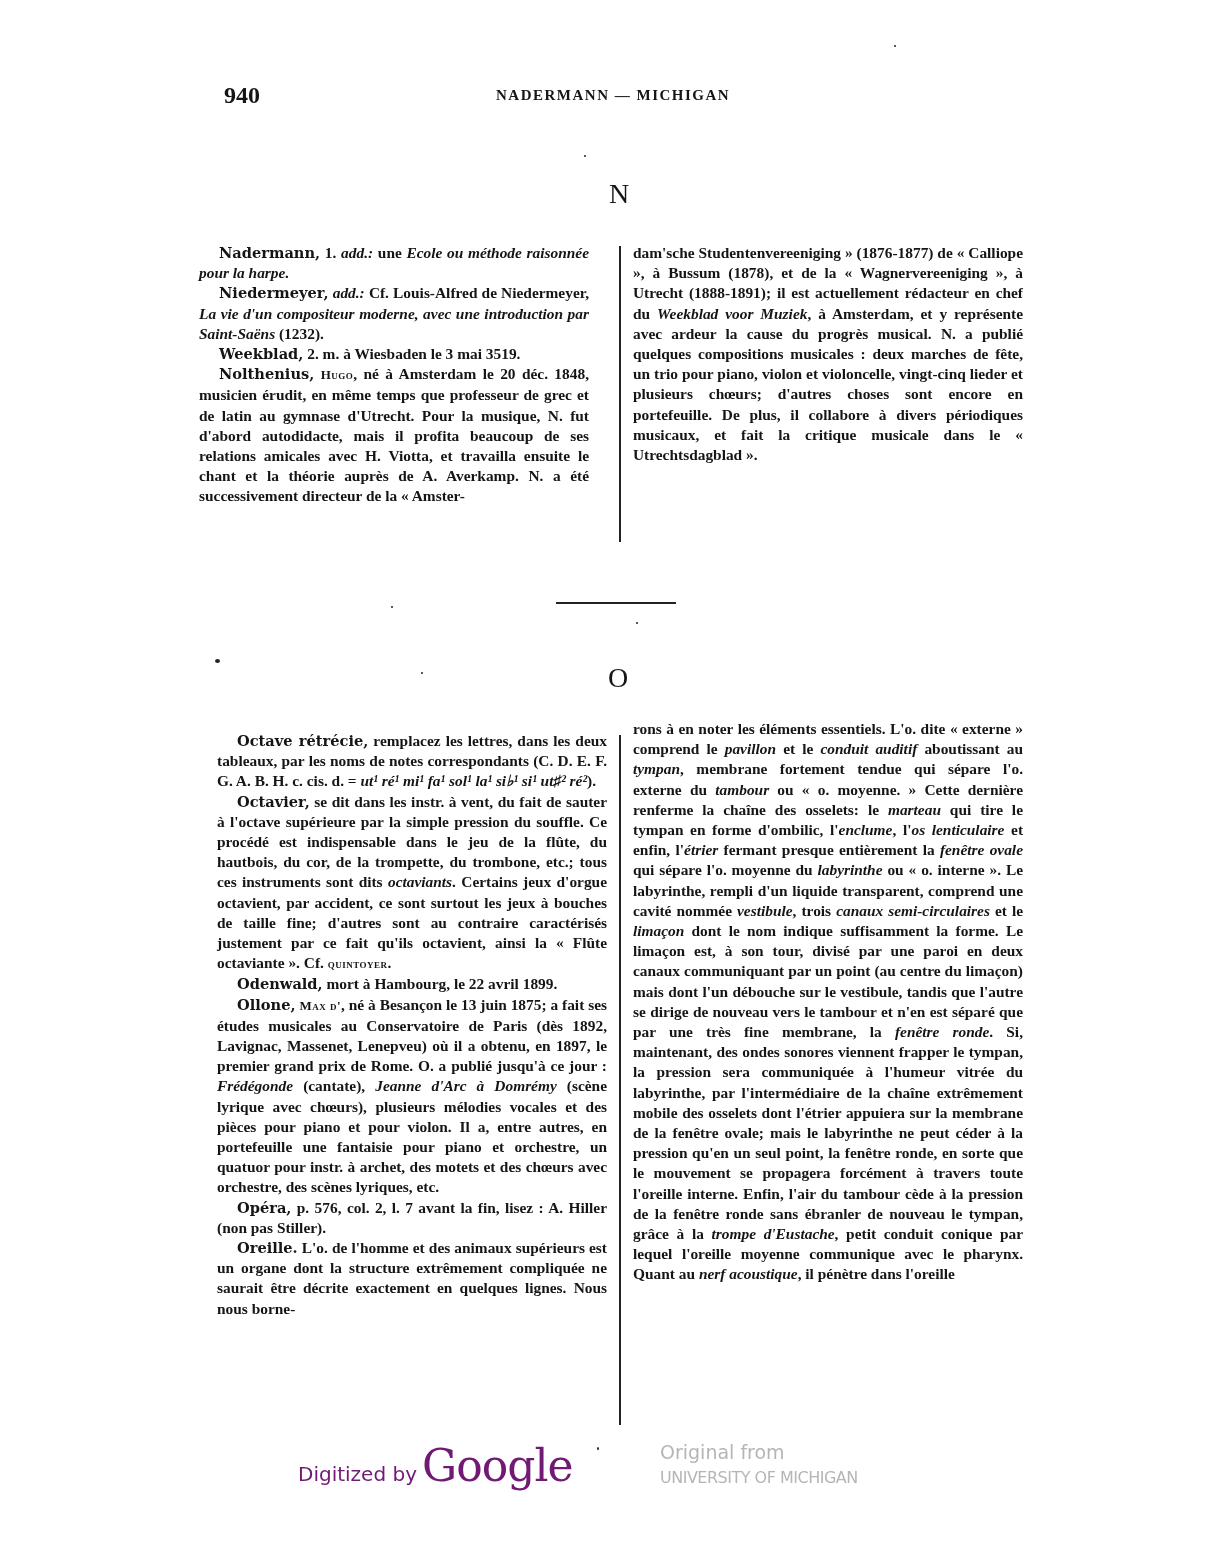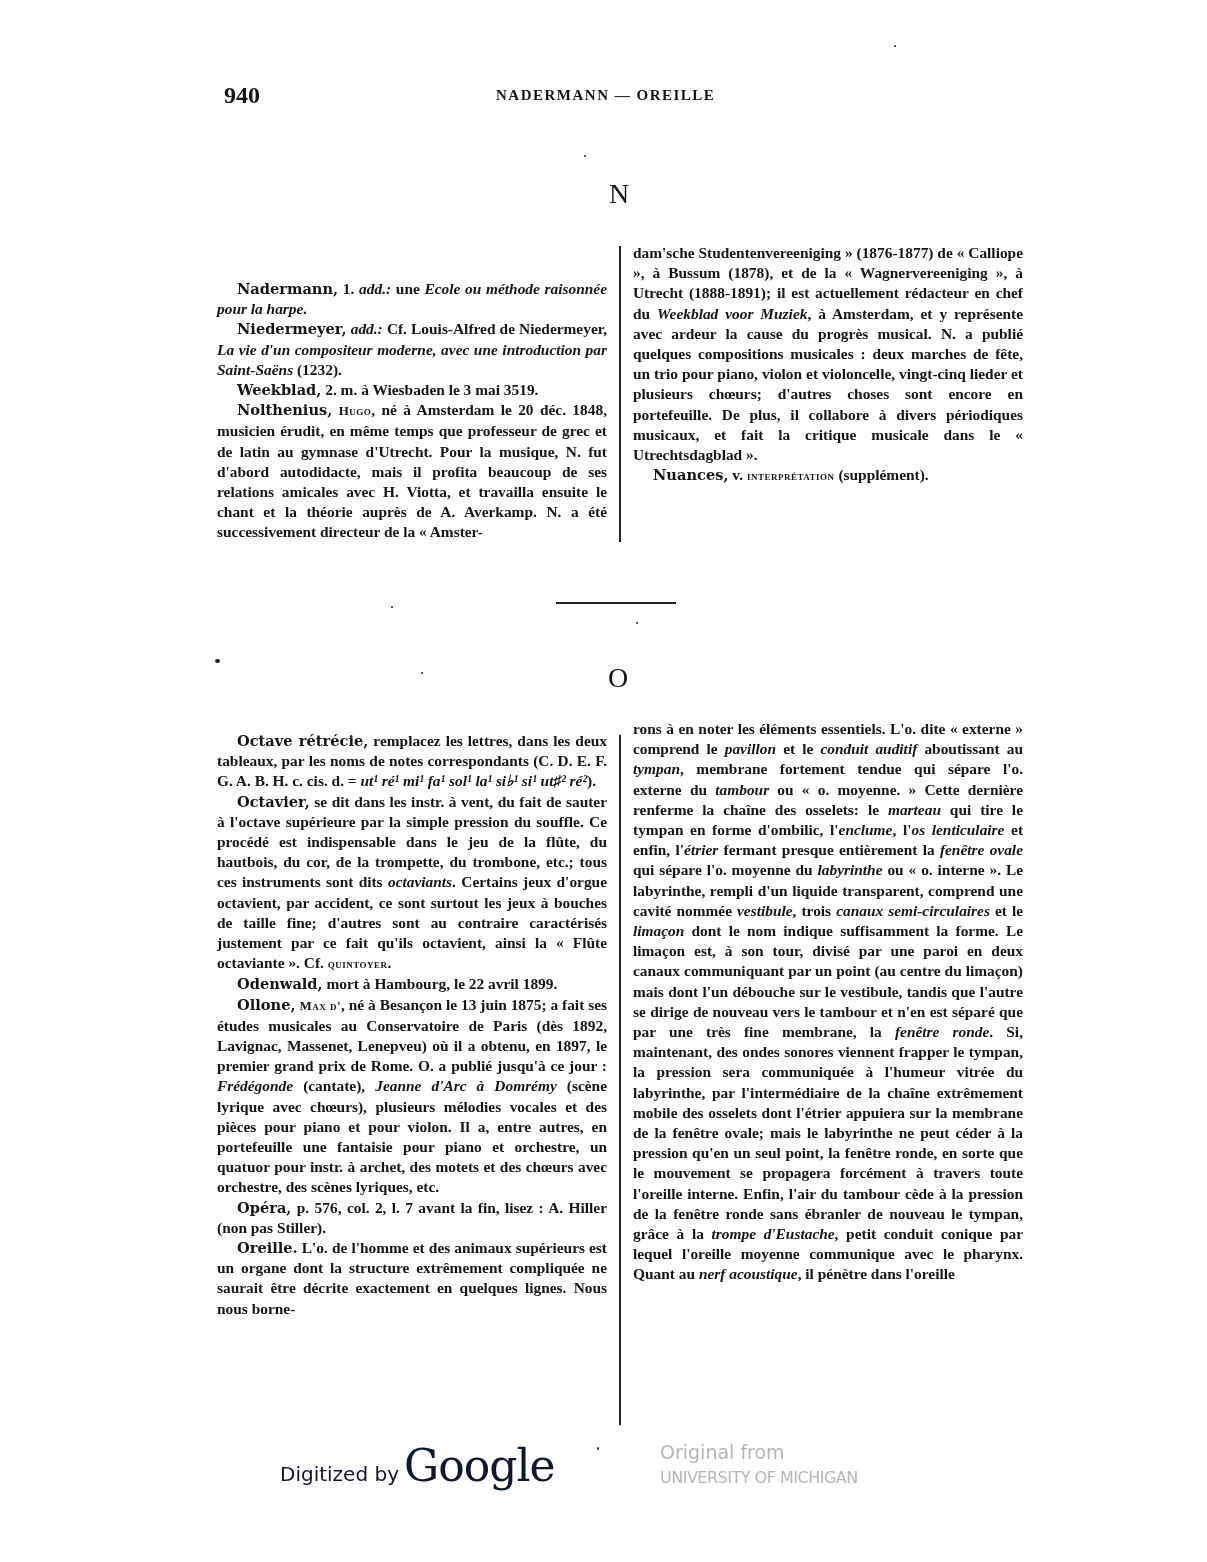--- a/index.html
+++ b/index.html
@@ -10,48 +10,47 @@
   .section-letter { position: absolute; font-family: "Liberation Serif", serif; font-size: 28px; text-align: center; width: 60px; }
   .col { position: absolute; width: 390px; font-size: 15.4px; line-height: 20.2px; text-align: justify; font-weight: bold; font-family: "Liberation Serif", serif; }
   .col p { margin: 0; text-indent: 20px; }
   .col p.cont { text-indent: 0; }
   .hw { font-weight: 900; font-family: "DejaVu Serif", serif; font-size: 14.6px; }
   .it { font-style: italic; }
   .sc { font-variant: small-caps; font-size: 13px; letter-spacing: 0.5px; }
   .rule-v { position: absolute; width: 1.5px; background: #222; }
   .rule-h { position: absolute; height: 2px; background: #222; }
   .speck { position: absolute; background: #222; border-radius: 50%; }
-  .footer-left { position: absolute; left: 280px; top: 1440px; color: #0f172a; font-family: "DejaVu Sans", sans-serif; }
+  .footer-left { position: absolute; left: 298px; top: 1440px; color: #701a75; font-family: "DejaVu Sans", sans-serif; }
   .footer-left .small { font-size: 20px; }
   .footer-left .big { font-size: 44px; font-family: "DejaVu Serif", serif; letter-spacing: -1px; }
   .footer-right { position: absolute; left: 660px; top: 1440px; width: 270px; color: #b5b5b5; font-family: "DejaVu Sans", sans-serif; }
   .footer-right .l1 { font-size: 19px; line-height: 24px; }
   .footer-right .l2 { font-size: 16px; line-height: 28px; letter-spacing: -0.5px; }
 </style>
 </head>
 <body>
 
 <div class="page-number">940</div>
-<div class="running-head">NADERMANN — OREILLE</div>
+<div class="running-head">NADERMANN — MICHIGAN</div>
 
 <div class="speck" style="left:894px;top:45px;width:2px;height:2px;"></div>
 <div class="speck" style="left:584px;top:155px;width:2px;height:2px;"></div>
 
 <div class="section-letter" style="left:589px;top:178px;">N</div>
 
-<div class="col" id="n-left" style="left:217px;top:243px;margin-top:36px;">
+<div class="col" id="n-left" style="left:199px;top:243px;">
     <p><span class="hw">Nadermann,</span><span> 1. </span><span class="it">add.:</span><span> une </span><span class="it">Ecole ou méthode raisonnée pour la harpe.</span></p>
     <p><span class="hw">Niedermeyer,</span><span> </span><span class="it">add.:</span><span> Cf. Louis-Alfred de Niedermeyer, </span><span class="it">La vie d'un compositeur moderne, avec une introduction par Saint-Saëns</span><span> (1232).</span></p>
     <p><span class="hw">Weekblad,</span><span> 2. m. à Wiesbaden le 3 mai 3519.</span></p>
     <p><span class="hw">Nolthenius,</span><span> </span><span class="sc">Hugo</span><span>, né à Amsterdam le 20 déc. 1848, musicien érudit, en même temps que professeur de grec et de latin au gymnase d'Utrecht. Pour la musique, N. fut d'abord autodidacte, mais il profita beaucoup de ses relations amicales avec H. Viotta, et travailla ensuite le chant et la théorie auprès de A. Averkamp. N. a été successivement directeur de la « Amster-</span></p>
   </div>
 <div class="rule-v" style="left:619px;top:246px;height:296px;"></div>
 <div class="col" id="n-right" style="left:633px;top:243px;">
     <p class="cont"><span>dam'sche Studentenvereeniging » (1876-1877) de « Calliope », à Bussum (1878), et de la « Wagnervereeniging », à Utrecht (1888-1891); il est actuellement rédacteur en chef du </span><span class="it">Weekblad voor Muziek</span><span>, à Amsterdam, et y représente avec ardeur la cause du progrès musical. N. a publié quelques compositions musicales : deux marches de fête, un trio pour piano, violon et violoncelle, vingt-cinq lieder et plusieurs chœurs; d'autres choses sont encore en portefeuille. De plus, il collabore à divers périodiques musicaux, et fait la critique musicale dans le « Utrechtsdagblad ».</span></p>
-    <p><span class="hw">Nuances,</span><span> v. </span><span class="sc">interprétation</span><span> (supplément).</span></p>
   </div>
 
 <div class="rule-h" style="left:556px;top:602px;width:120px;"></div>
 <div class="speck" style="left:391px;top:606px;width:2px;height:2px;"></div>
 <div class="speck" style="left:636px;top:622px;width:2px;height:2px;"></div>
 <div class="speck" style="left:215px;top:659px;width:5px;height:4px;"></div>
 <div class="speck" style="left:421px;top:672px;width:2px;height:2px;"></div>
 
 <div class="section-letter" style="left:588px;top:662px;">O</div>
 

